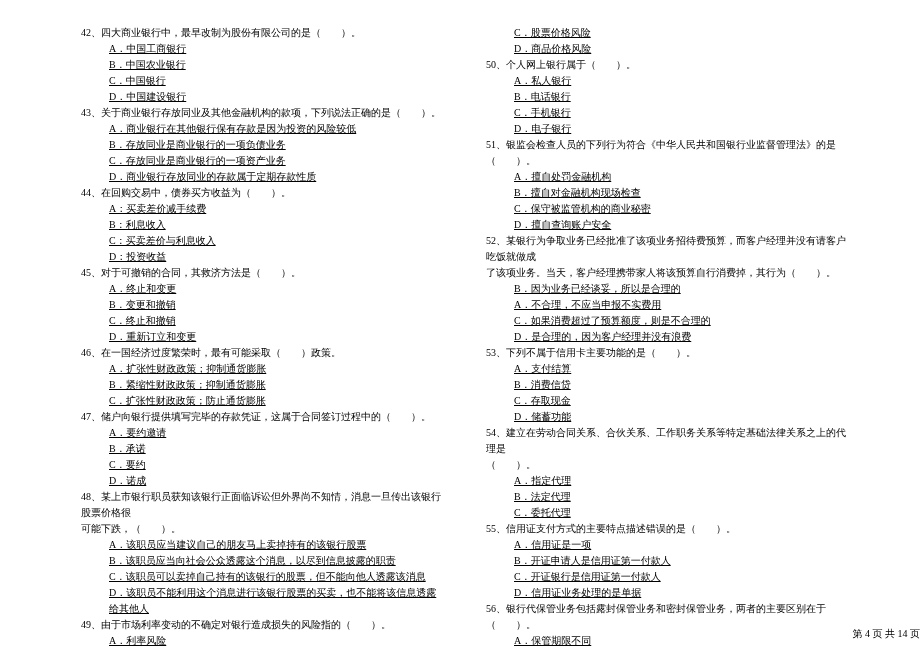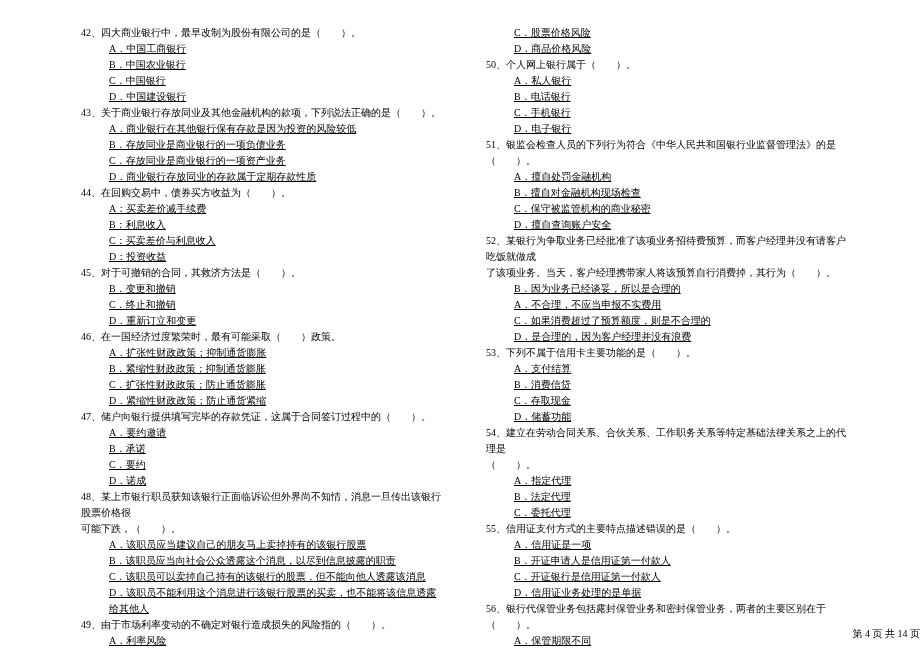--- a/index.html
+++ b/index.html
@@ -62,30 +62,30 @@
     </div>
     <div class="question">
       <div class="qtext">44、在回购交易中，债券买方收益为（　　）。</div>
       <div class="option">A：买卖差价减手续费</div>
       <div class="option">B：利息收入</div>
       <div class="option">C：买卖差价与利息收入</div>
       <div class="option">D：投资收益</div>
     </div>
     <div class="question">
       <div class="qtext">45、对于可撤销的合同，其救济方法是（　　）。</div>
+      <div class="option">A．终止和变更</div>
       <div class="option">B．变更和撤销</div>
       <div class="option">C．终止和撤销</div>
       <div class="option">D．重新订立和变更</div>
     </div>
     <div class="question">
       <div class="qtext">46、在一国经济过度繁荣时，最有可能采取（　　）政策。</div>
       <div class="option">A．扩张性财政政策；抑制通货膨胀</div>
       <div class="option">B．紧缩性财政政策；抑制通货膨胀</div>
       <div class="option">C．扩张性财政政策；防止通货膨胀</div>
-      <div class="option">D．紧缩性财政政策；防止通货紧缩</div>
     </div>
     <div class="question">
       <div class="qtext">47、储户向银行提供填写完毕的存款凭证，这属于合同签订过程中的（　　）。</div>
       <div class="option">A．要约邀请</div>
       <div class="option">B．承诺</div>
       <div class="option">C．要约</div>
       <div class="option">D．诺成</div>
     </div>
     <div class="question">
       <div class="qtext">48、某上市银行职员获知该银行正面临诉讼但外界尚不知情，消息一旦传出该银行股票价格很</div>

